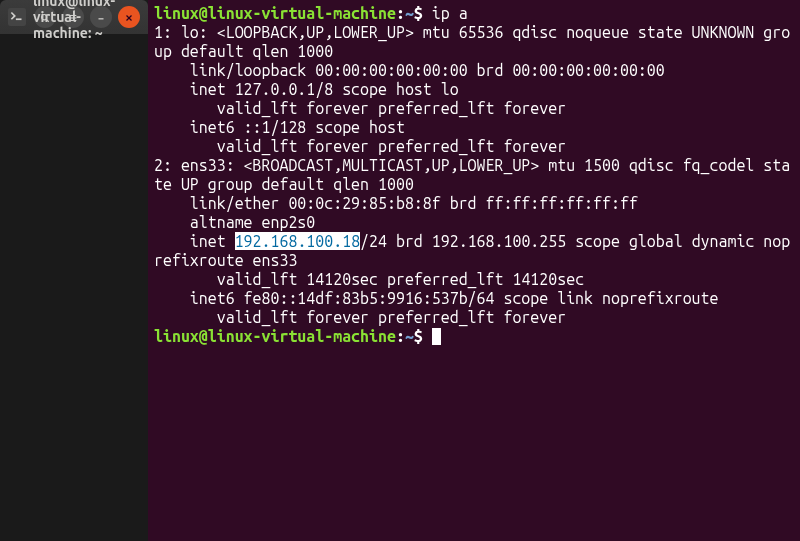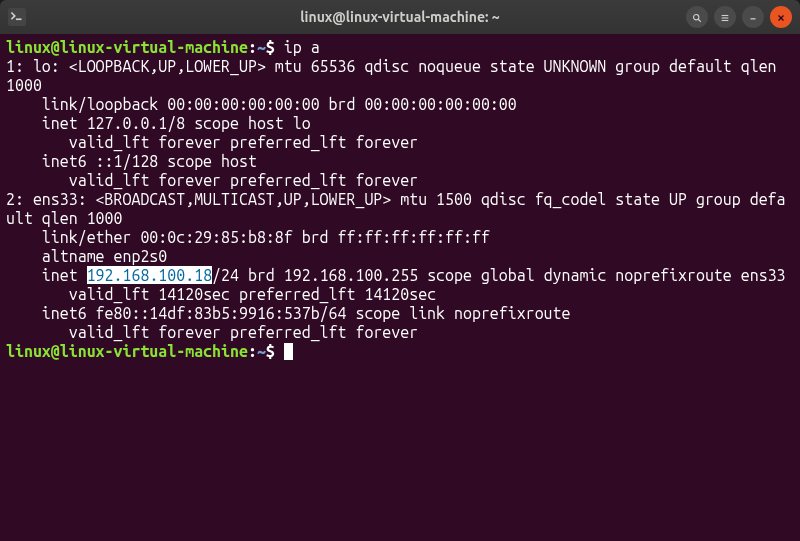--- a/index.html
+++ b/index.html
@@ -7,21 +7,21 @@
       background: #1a1a1a;
       width: 800px;
       height: 541px;
       font-family: 'Ubuntu Mono', 'DejaVu Sans Mono', monospace;
       overflow: hidden;
     }
     .window {
       width: 100%;
       height: 100%;
       display: flex;
-      flex-direction: column;
+      flex-direction: row;
     }
     .titlebar {
       height: 34px;
       background: linear-gradient(to bottom, #3b3b3b, #333333);
       display: flex;
       align-items: center;
       padding: 0 8px;
       position: relative;
       border-top-left-radius: 6px;
       border-top-right-radius: 6px;

